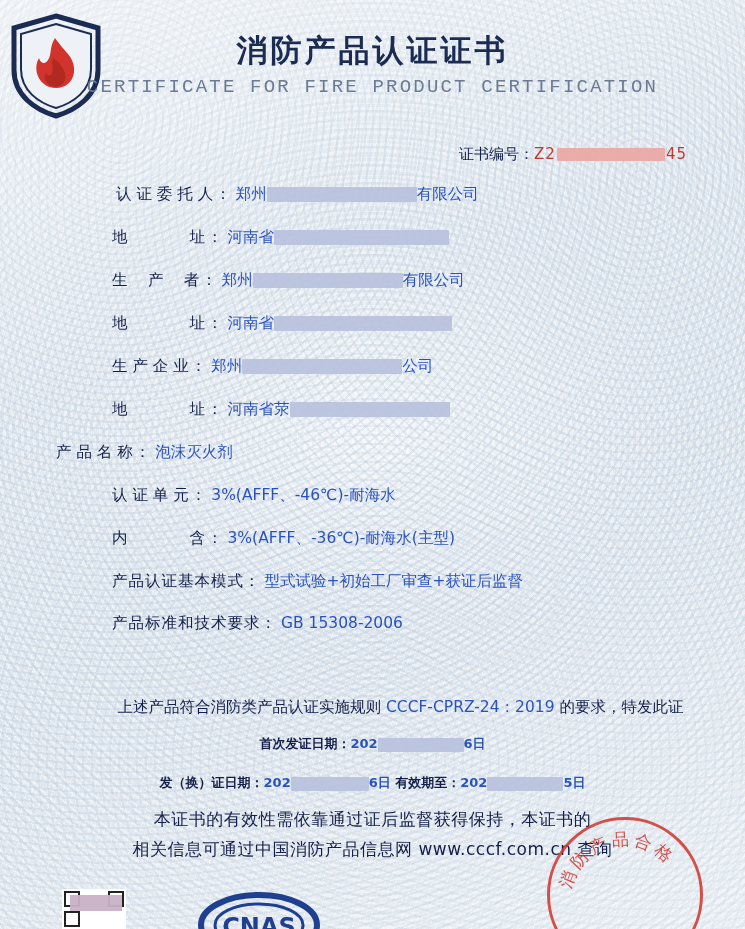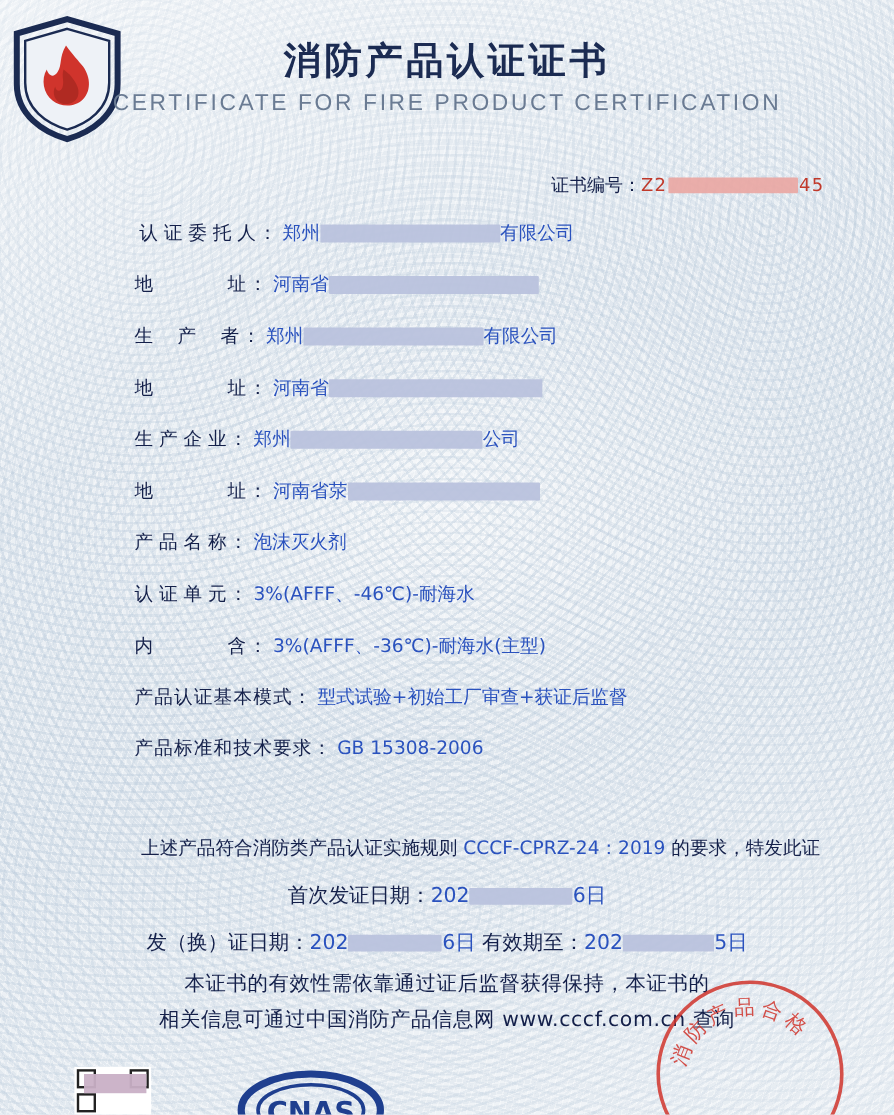--- a/index.html
+++ b/index.html
@@ -63,21 +63,21 @@
     font-weight: bold;
     letter-spacing: 3px;
     color: #1b2b52;
   }
   .title-en {
     position: absolute;
     top: 76px;
     left: 0;
     width: 745px;
     text-align: center;
-    font-family: Liberation Sans, sans-serif;
+    font-family: Liberation Mono, monospace;
     font-size: 19px;
     letter-spacing: 2.2px;
     color: #6a7b93;
   }
 
   
   .certno {
     position: absolute;
     top: 145px;
     right: 58px;
@@ -165,23 +165,24 @@
     color: #14204a;
     margin-left: 28px;
   }
   .statement .blue { color: #2a52be; }
 
   .date-row {
     position: absolute;
     left: 0;
     width: 745px;
     text-align: center;
-    font-size: 17px;
+    font-size: 13px;
     font-family: "DejaVu Sans", sans-serif;
     color: #14204a;
+    font-weight: bold;
   }
   .date-row .blue { color: #2a52be; }
   .date-row .redact {
     height: 14px;
     background: #b9c2dd;
   }
   #first-issue-row { top: 735px; }
   #reissue-row { top: 774px; }
 
   .notice {
@@ -328,21 +329,21 @@
     </div>
 
     <div class="row" style="padding-left:112px">
       <span class="lbl">地　　　　址</span>
       <span class="colon">：</span>
       <span class="val">
         <span>河南省荥</span><span class="redact" style="width:160px"></span>
       </span>
     </div>
 
-    <div class="row" style="padding-left:112px">
+    <div class="row" style="padding-left:56px">
       <span class="lbl">产 品 名 称</span>
       <span class="colon">：</span>
       <span class="val">泡沫灭火剂</span>
     </div>
 
     <div class="row" style="padding-left:112px">
       <span class="lbl">认 证 单 元</span>
       <span class="colon">：</span>
       <span class="val">3%(AFFF、-46℃)-耐海水</span>
     </div>

